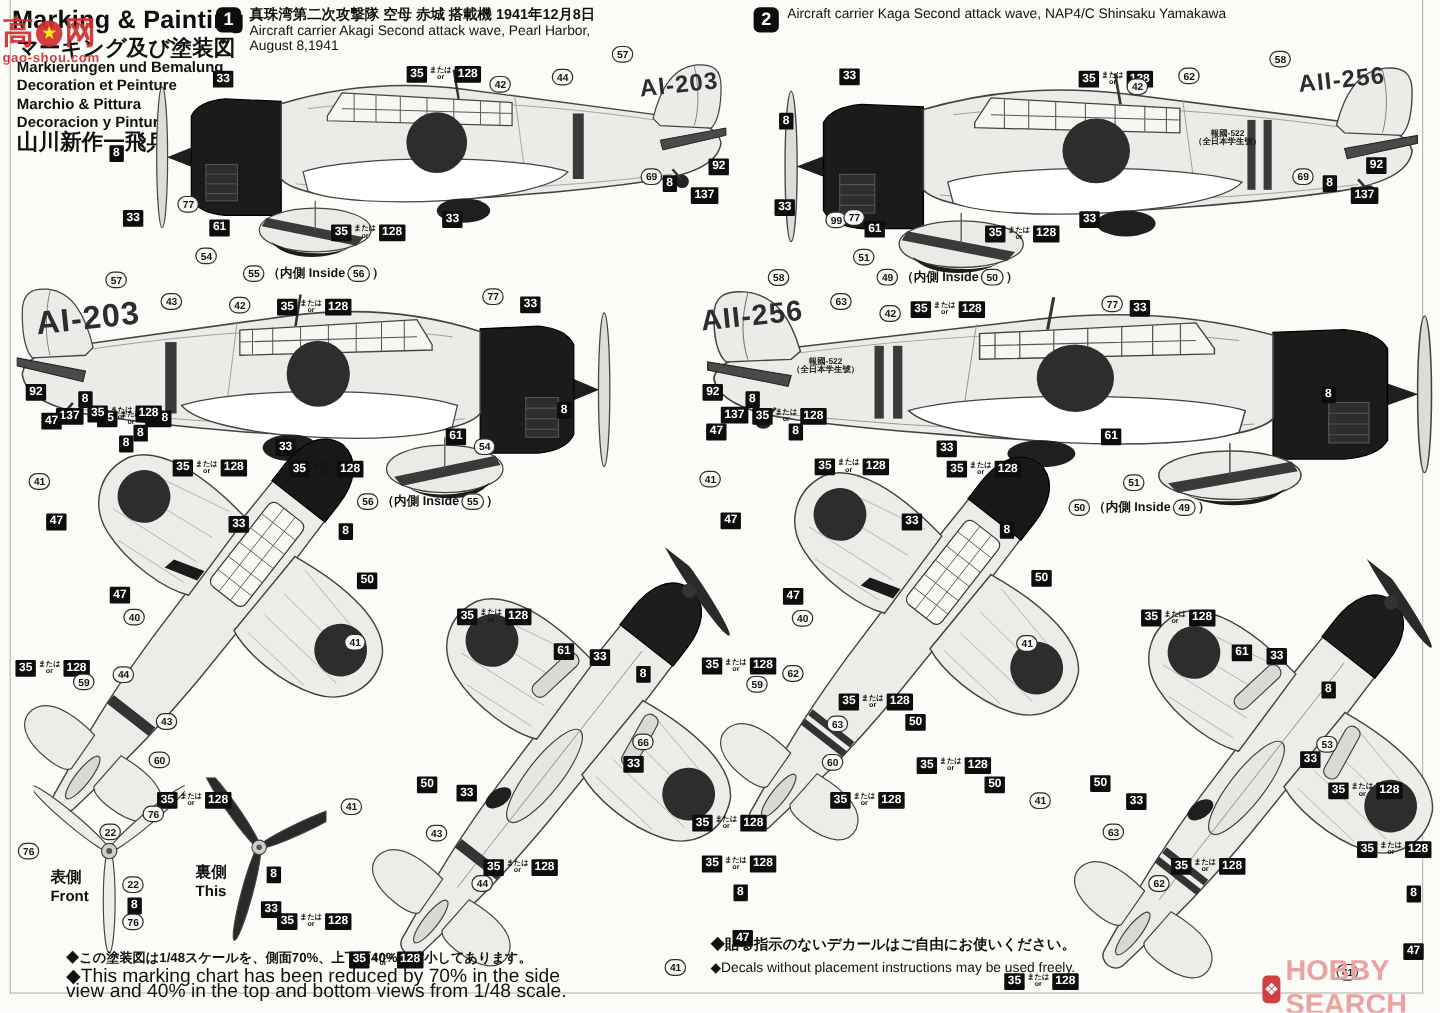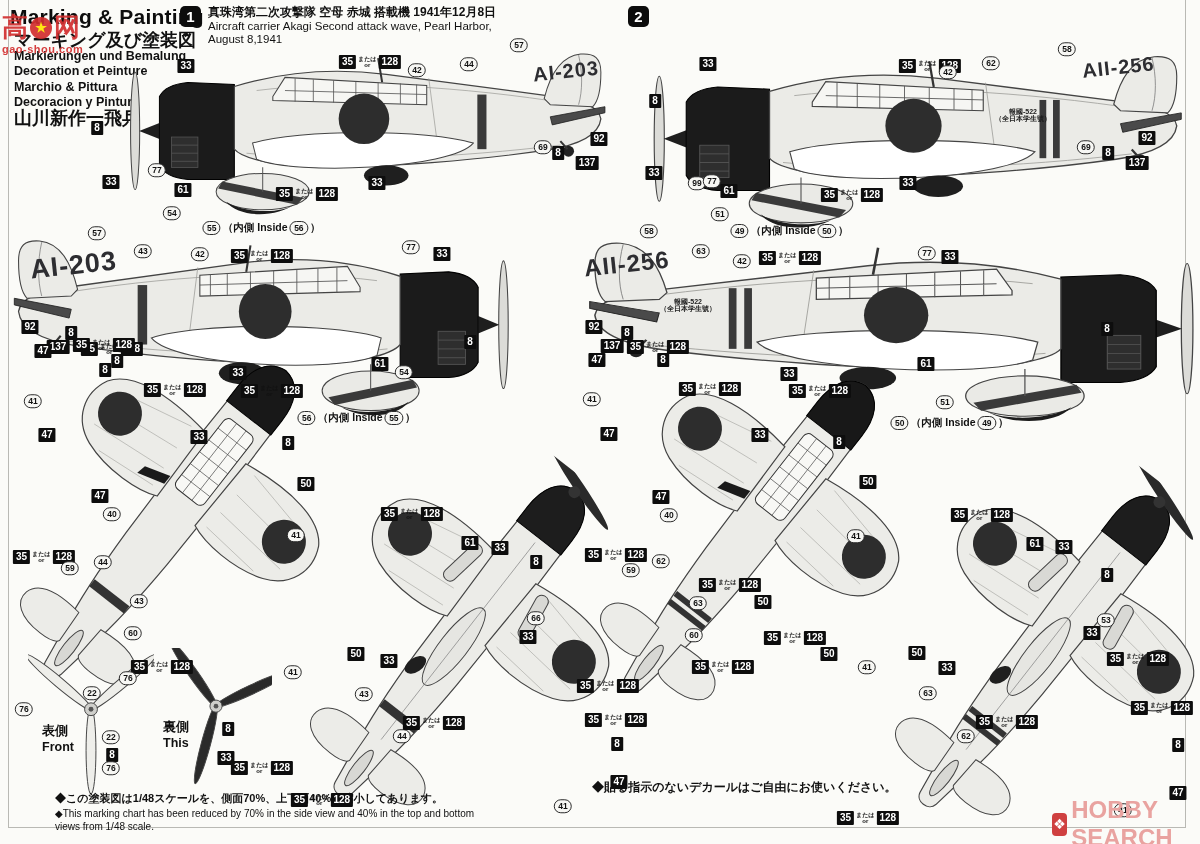--- a/index.html
+++ b/index.html
@@ -29,21 +29,21 @@
       white-space:nowrap;z-index:6;}
   .co .bx{background:#0d0d0d;color:#fff;font-weight:700;font-size:10px;line-height:1;padding:2px 3px;border-radius:1px;}
   .co .cr{border:1.3px solid #2b2b2b;background:#f7f7f4;color:#111;font-weight:700;font-size:8.5px;
           line-height:1;padding:1.5px 3.5px;border-radius:9px;}
   .co .orstack{display:flex;flex-direction:column;align-items:center;font-size:6px;line-height:6px;
                font-weight:700;color:#111;margin:0 1px;}
   .co .itx{font-size:10.5px;font-weight:700;color:#111;margin:0 1px;}
   
   .note-left{position:absolute;left:55px;top:791px;width:438px;z-index:3;}
   .note-left .jp{font-size:11px;font-weight:700;margin-bottom:2px;}
-  .note-left .en{font-size:10px;line-height:12.5px;}
+  .note-left .en{font-size:16px;line-height:12.5px;}
   .note-right{position:absolute;left:592px;top:779px;width:470px;z-index:3;}
   .note-right .jp{font-size:12px;font-weight:700;margin-bottom:3px;}
   .note-right .en{font-size:11.5px;}
   .prop-label{position:absolute;z-index:3;text-align:left;font-weight:700;}
   .prop-label .jp{font-size:13px;}
   .prop-label .en{font-size:12.5px;}
   
   .wm-gao{position:absolute;left:2px;top:10px;z-index:9;color:#d22f2f;opacity:.92;}
   .wm-gao .row{display:flex;align-items:center;gap:2px;}
   .wm-gao .han{font-size:26px;font-weight:800;}
@@ -75,20 +75,21 @@
     <div class="badge">1</div>
     <div class="sec-txt">
       <div class="jp">真珠湾第二次攻撃隊 空母 赤城 搭載機 1941年12月8日</div>
       <div>Aircraft carrier Akagi Second attack wave, Pearl Harbor,</div>
       <div>August 8,1941</div>
     </div>
   </div>
   <div class="sec-head" style="left:628px;top:6px;width:555px;">
     <div class="badge">2</div>
     <div class="sec-txt">
+      <div>Aircraft carrier Kaga Second attack wave, NAP4/C Shinsaku Yamakawa</div>
     </div>
   </div>
 
   <div class="ac" id="p1a" style="left:125px;top:44px;width:486px;height:180px;">
       <svg viewBox="0 0 480 178" preserveAspectRatio="none">
    <ellipse cx="10" cy="86" rx="4.5" ry="58" fill="#dcdcd8" stroke="#444" stroke-width="1"></ellipse>
    <path d="M14,86 L34,78 L34,94 Z" fill="#1e1e1e"></path>
    <path d="M34,52 Q40,40 62,38 L108,40 L108,134 L62,134 Q40,132 34,120 Z" fill="#1b1b1b" stroke="#000"></path>
    <rect x="46" y="92" width="26" height="30" fill="#2e2e2e" stroke="#555" stroke-width=".8"></rect>
    <path d="M46,100 h26 M46,108 h26 M46,116 h26" stroke="#555" stroke-width=".8"></path>
@@ -342,20 +343,21 @@
     <div class="jp">裏側</div>
     <div class="en">This</div>
   </div>
 
   <div class="note-left">
     <div class="jp">◆この塗装図は1/48スケールを、側面70%、上下面40%に縮小してあります。</div>
     <div class="en">◆This marking chart has been reduced by 70% in the side view and 40% in the top and bottom views from 1/48 scale.</div>
   </div>
   <div class="note-right">
     <div class="jp">◆貼る指示のないデカールはご自由にお使いください。</div>
+    <div class="en">◆Decals without placement instructions may be used freely.</div>
   </div>
 
   <div class="wm-gao">
     <div class="row">
       <span class="han">高</span>
       <span class="thumb">★</span>
       <span class="han">网</span>
     </div>
     <div class="url">gao-shou.com</div>
   </div>

